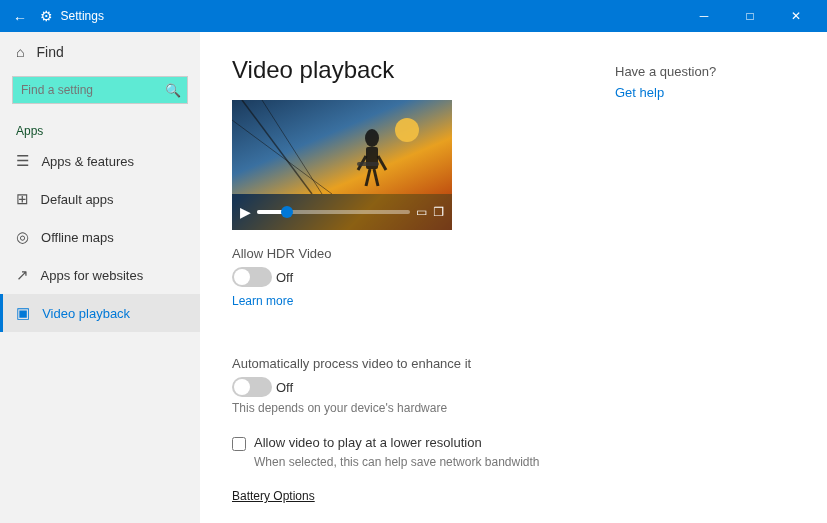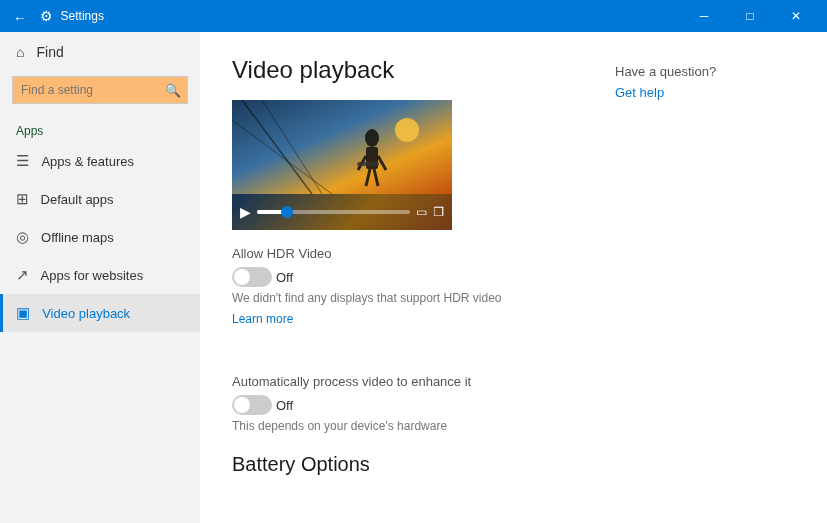--- a/index.html
+++ b/index.html
@@ -58,21 +58,21 @@
       font-size: 14px;
       color: #333;
     }
     .search-box {
       margin: 4px 12px 12px 12px;
       position: relative;
     }
     .search-box input {
       width: 100%;
       border: 1px solid #ccc;
-      background: #fdba74;
+      background: #5eead4;
       padding: 6px 28px 6px 8px;
       font-size: 12px;
       outline: none;
       color: #555;
     }
     .search-box-icon {
       position: absolute; right: 6px; top: 50%; transform: translateY(-50%);
       color: #555; font-size: 13px;
     }
     .sidebar-section-label {
@@ -185,21 +185,21 @@
     .toggle-text { font-size: 13px; color: #333; }
     .setting-desc { font-size: 12px; color: #777; margin-bottom: 4px; }
     .learn-more { font-size: 12px; color: #0078d7; cursor: pointer; text-decoration: none; display: inline-block; margin-bottom: 28px; }
 
     
     .checkbox-row { display: flex; align-items: flex-start; gap: 8px; margin-bottom: 4px; }
     .checkbox-row input[type="checkbox"] { margin-top: 2px; width: 14px; height: 14px; cursor: pointer; flex-shrink: 0; }
     .checkbox-label { font-size: 13px; color: #333; }
 
     
-    .section-title { font-size: 20px; font-weight: 300; color: #1a1a1a; margin-bottom: 12px; margin-top: 8px; }
+    .section-title { font-size: 12px; font-weight: 300; color: #1a1a1a; margin-bottom: 12px; margin-top: 8px; text-decoration: underline; }
 
     
     .help-title { font-size: 13px; color: #555; margin-bottom: 4px; }
     .help-link { font-size: 13px; color: #0078d7; cursor: pointer; text-align: right; }
 
     
     .video-scene {
       position: absolute;
       top: 0; left: 0; right: 0; bottom: 36px;
       display: flex;
@@ -303,33 +303,39 @@
           <span class="video-ctrl">❐</span>
         </div>
       </div>
 
       <div class="setting-group">
         <div class="setting-label">Allow HDR Video</div>
         <div class="toggle-row">
           <div class="toggle"></div>
           <span class="toggle-text">Off</span>
         </div>
-        <div class="setting-desc">We didn't find any displays that support HDR video</div>
         <a class="learn-more">Learn more</a>
       </div>
 
       <div class="setting-group">
         <div class="setting-label">Automatically process video to enhance it</div>
         <div class="toggle-row">
           <div class="toggle"></div>
           <span class="toggle-text">Off</span>
         </div>
         <div class="setting-desc">This depends on your device's hardware</div>
       </div>
 
+      <div class="setting-group">
+        <div class="checkbox-row">
+          <input type="checkbox" style="">
+          <span class="checkbox-label">Allow video to play at a lower resolution</span>
+        </div>
+        <div class="setting-desc" style="margin-left:22px;">When selected, this can help save network bandwidth</div>
+      </div>
 
       <div class="setting-group">
         <div class="section-title">Battery Options</div>
 
       </div>
     </div>
 
     <div class="content-side">
       <div class="help-title">Have a question?</div>
       <a class="help-link">Get help</a>

